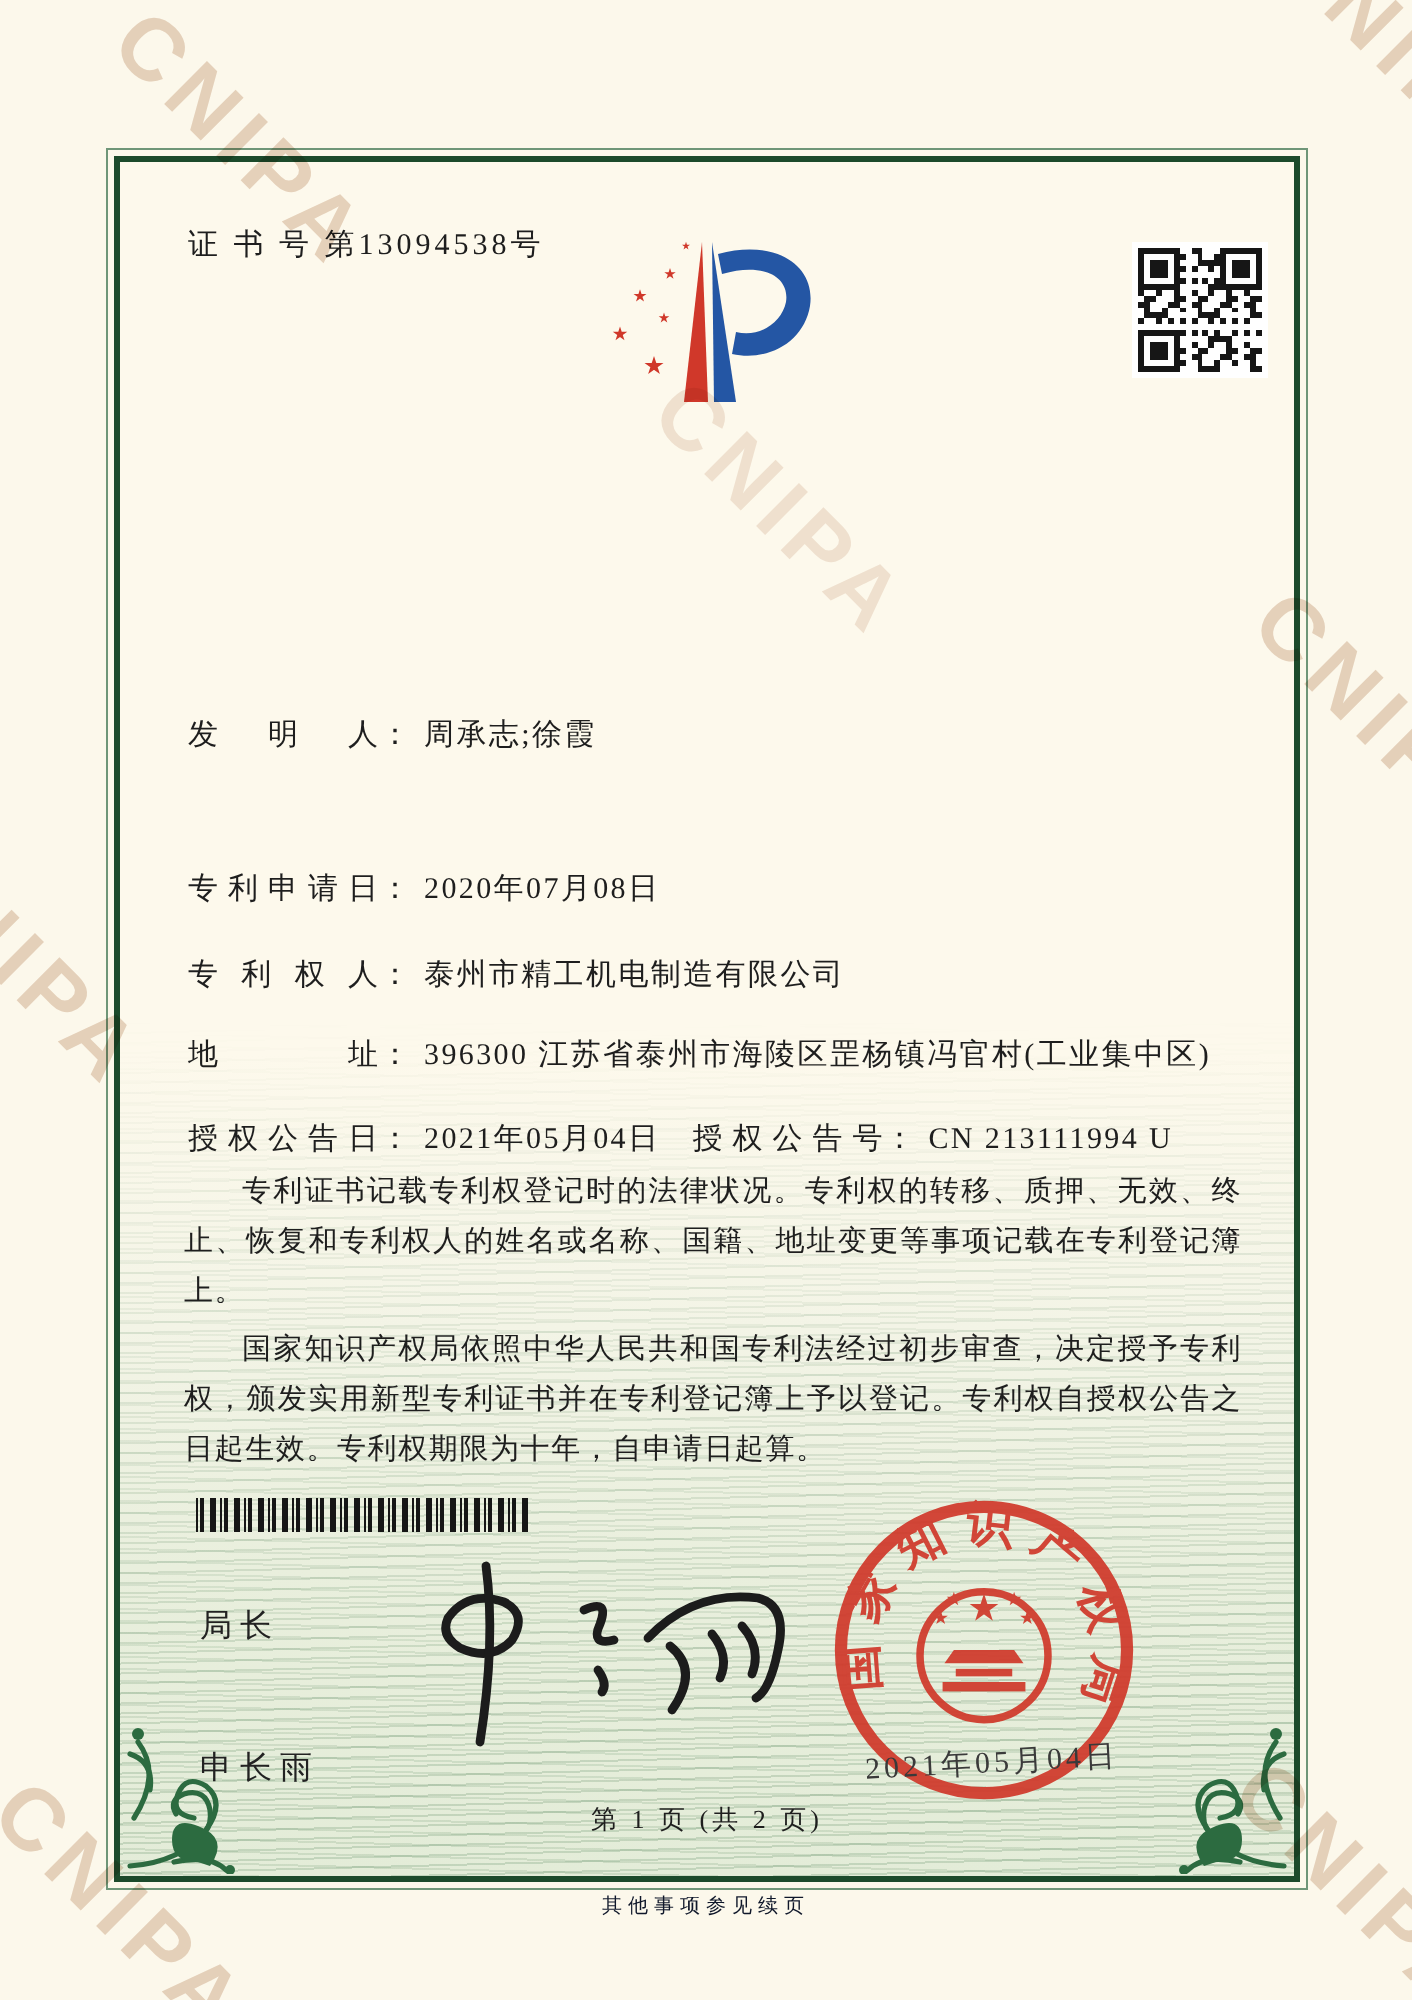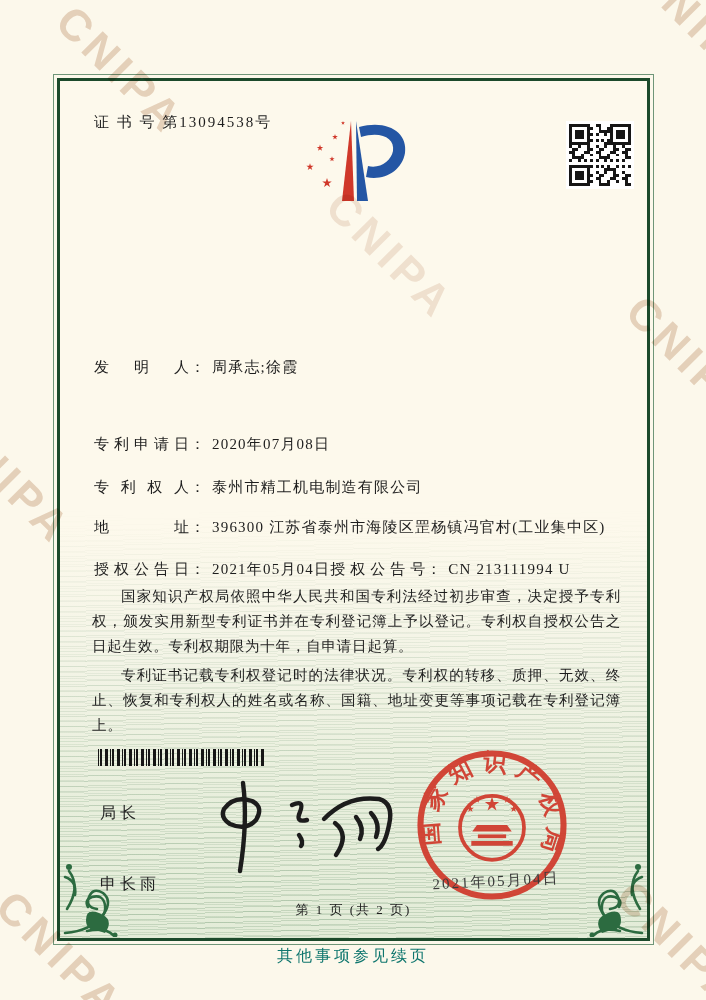--- a/index.html
+++ b/index.html
@@ -30,21 +30,21 @@
       padding:3px;box-sizing:border-box;display:grid;grid-template-columns:repeat(21,1fr);
       grid-template-rows:repeat(21,1fr);}
   .qr div.on{background:#161616;}
   .title{position:absolute;left:0;right:0;top:130px;text-align:center;font-size:34px;
          font-weight:bold;letter-spacing:9px;color:#141414;}
 
   .row{position:absolute;left:34px;right:24px;font-size:15px;letter-spacing:1px;white-space:nowrap;}
   .lbl{display:inline-block;width:96px;text-align:justify;text-align-last:justify;vertical-align:bottom;}
   .colon{display:inline-block;margin-right:6px;}
   .val{letter-spacing:1.2px;}
-  .pair2{}
+  .pair2{margin-left:16px;}
 
   .paras{position:absolute;left:32px;right:26px;top:503px;font-size:14.5px;line-height:1.72;
          letter-spacing:0.8px;text-align:justify;}
   .paras p{margin:0 0 4px 0;text-indent:2em;}
 
   .barcode{position:absolute;left:38px;top:668px;width:190px;height:17px;display:flex;align-items:stretch;}
   .barcode span{display:inline-block;background:#161616;height:100%;}
 
   .signer-title{position:absolute;left:40px;top:722px;font-size:16px;letter-spacing:4px;color:#222;}
   .signer-name{position:absolute;left:40px;top:793px;font-size:16px;letter-spacing:4px;color:#222;}
@@ -52,22 +52,22 @@
 
   .seal{position:absolute;left:352px;top:664px;width:160px;height:160px;z-index:2;opacity:0.92;}
   .seal-date{position:absolute;left:352px;top:791px;width:168px;text-align:center;font-size:15px;
              letter-spacing:2px;color:#3a3a3a;z-index:4;transform:rotate(-3deg);}
 
   .page-num{position:absolute;left:0;right:0;top:820px;text-align:center;font-size:13px;letter-spacing:2px;}
   .corner{position:absolute;bottom:1px;z-index:1;}
   .corner.left{left:1px;transform:scaleX(-1);}
   .corner.right{right:1px;}
 
-  .footer-note{position:absolute;left:0;right:0;top:946px;text-align:center;font-size:16px;
-               letter-spacing:3px;color:#0f766e;}
+  .footer-note{position:absolute;left:0;right:0;top:946px;text-align:center;font-size:10px;
+               letter-spacing:3px;color:#0f172a;}
 </style>
 </head>
 <body>
 
 <div class="page">
 
   <span class="wm" style="left:120px;top:70px">CNIPA</span>
   <span class="wm" style="left:700px;top:25px">CNIPA</span>
   <span class="wm faint" style="left:390px;top:255px">CNIPA</span>
   <span class="wm" style="left:690px;top:360px">CNIPA</span>
@@ -551,22 +551,22 @@
       <span class="lbl">专利权人</span><span class="colon">：</span><span class="val">泰州市精工机电制造有限公司</span>
     </div>
     <div class="row" style="top:437px">
       <span class="lbl">地址</span><span class="colon">：</span><span class="val">396300 江苏省泰州市海陵区罡杨镇冯官村(工业集中区)</span>
     </div>
     <div class="row" style="top:479px">
       <span class="lbl">授权公告日</span><span class="colon">：</span><span class="val">2021年05月04日</span><span class="lbl pair2">授权公告号</span><span class="colon">：</span><span class="val">CN 213111994 U</span>
     </div>
 
     <div class="paras">
+      <p>专利证书记载专利权登记时的法律状况。专利权的转移、质押、无效、终止、恢复和专利权人的姓名或名称、国籍、地址变更等事项记载在专利登记簿上。</p>
       <p>国家知识产权局依照中华人民共和国专利法经过初步审查，决定授予专利权，颁发实用新型专利证书并在专利登记簿上予以登记。专利权自授权公告之日起生效。专利权期限为十年，自申请日起算。</p>
-      <p>专利证书记载专利权登记时的法律状况。专利权的转移、质押、无效、终止、恢复和专利权人的姓名或名称、国籍、地址变更等事项记载在专利登记簿上。</p>
     </div>
 
     <div class="barcode">
         <span style="width: 1px; margin-right: 1px;"></span>
         <span style="width: 2px; margin-right: 3px;"></span>
         <span style="width: 3px; margin-right: 2px;"></span>
         <span style="width: 1px; margin-right: 1px;"></span>
         <span style="width: 2px; margin-right: 3px;"></span>
         <span style="width: 3px; margin-right: 2px;"></span>
         <span style="width: 1px; margin-right: 1px;"></span>

